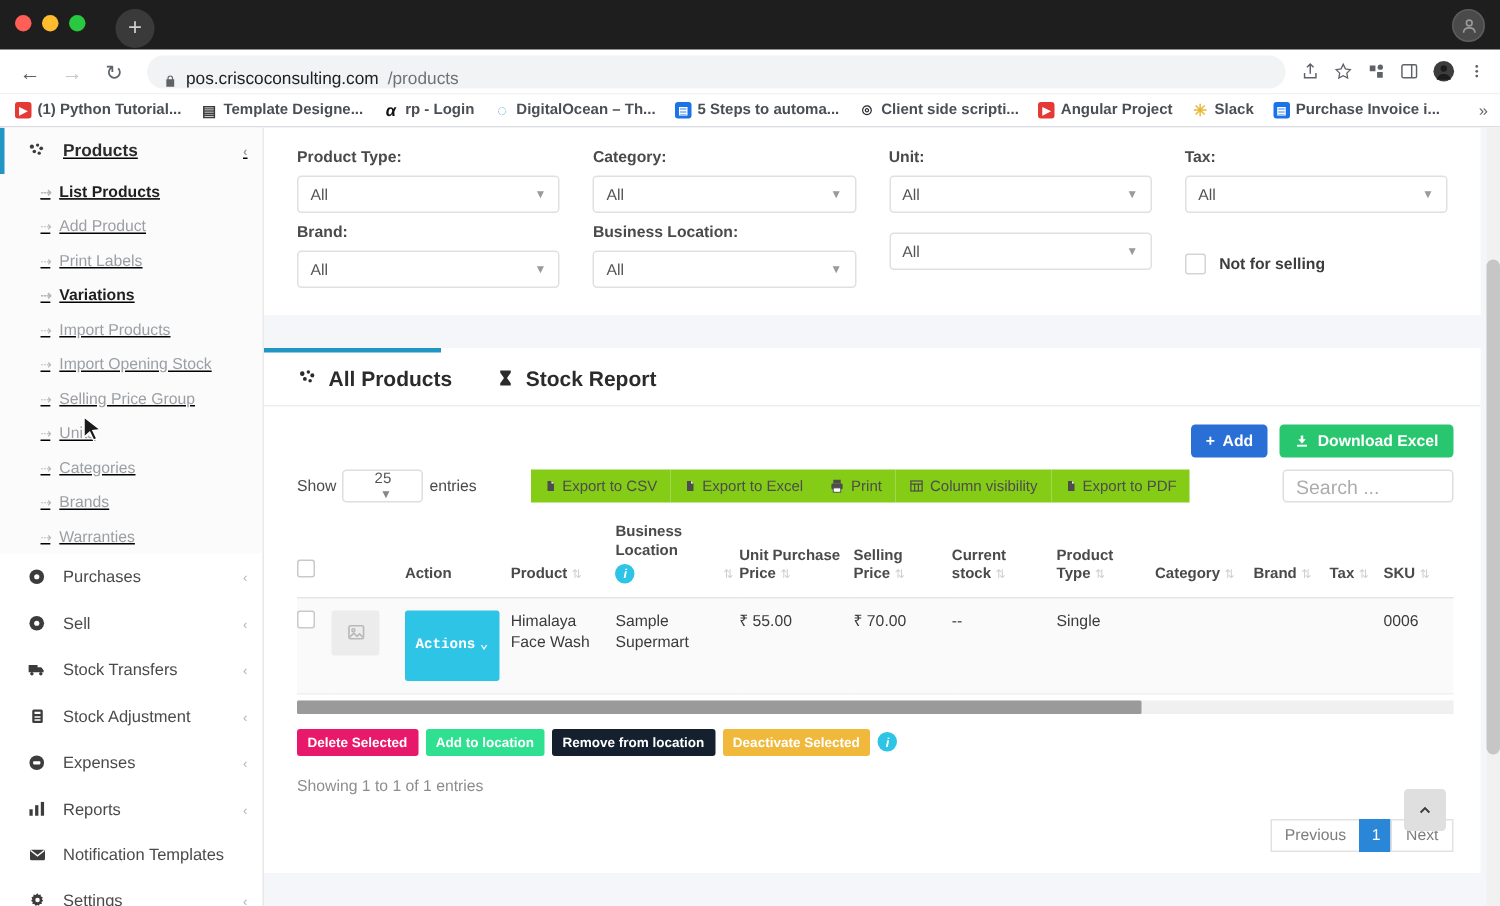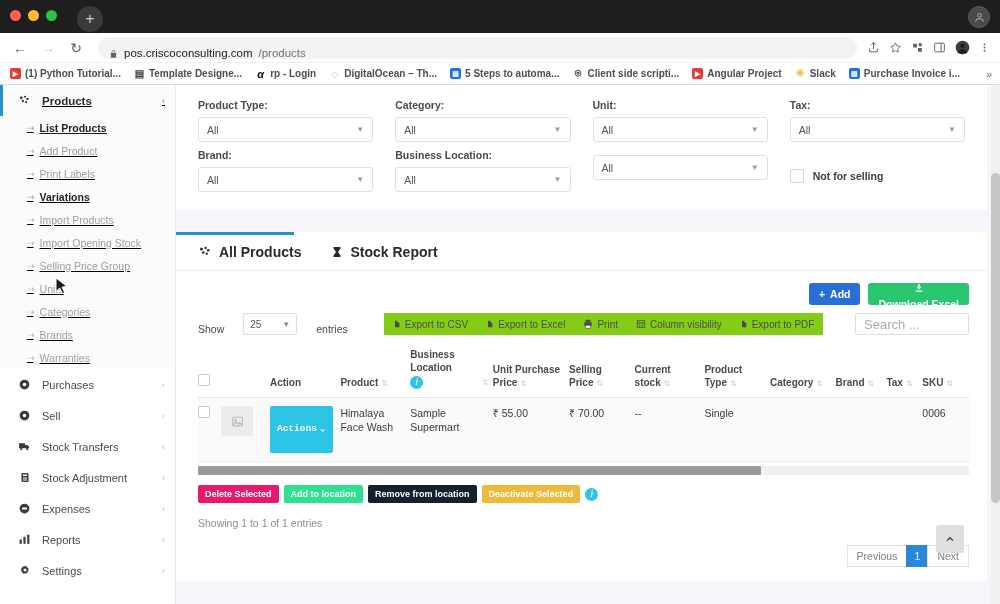--- a/index.html
+++ b/index.html
@@ -149,29 +149,29 @@
   }
   .ptab { display:flex; align-items:center; gap:7px; font-size:14px; font-weight:bold; color:#2b2b2b; }
   .tab-underline { position:absolute; left:0; top:0; width:118px; height:3px; background:#2196c4; }
 
   .btn-row { display:flex; justify-content:flex-end; gap:8px; padding:12px 18px 6px 22px; }
   .btn {
     height:22px; border-radius:3px; display:flex; align-items:center; gap:5px;
     padding:0 10px; font-size:10.5px; color:#fff; font-weight:bold;
   }
   .btn-add { background:#2a6fd6; }
-  .btn-dl { background:#28c76f;flex-direction:column; }
+  .btn-dl { background:#28c76f; }
 
   .tools-row {
     display:flex; align-items:center; padding:2px 18px 8px 22px; gap:8px;
   }
-  .show-grp { display:flex; align-items:flex-end; gap:19px; font-size:10.5px; color:#4a4a4a; }
+  .show-grp { display:flex; align-items:center; gap:4px; font-size:10.5px; color:#4a4a4a; }
   .show-sel {
     width:54px;height:22px;border:1px solid #dedede;border-radius:3px;
-    display:flex;align-items:center;padding:0 6px;font-size:10px;color:#555;background:#fff;
+    display:flex;align-items:center;padding:0 20px;font-size:10px;color:#555;background:#fff;flex-direction:column;
   }
   .show-sel .cv { margin-left:auto;color:#888;font-size:8px; }
   .exp-grp { display:flex; align-items:center; margin-left:28px; }
   .exp-btn {
     background:#84cc16; border:0; height:22px;
     display:flex; align-items:center; gap:4px; padding:0 9px;
     font-size:10px; color:#4d4d4d;
   }
   .search-wrap { margin-left:auto; }
   .search-in {
@@ -483,20 +483,30 @@
       <div class="side-item">
         <span class="side-ic">
           <svg width="13" height="13" viewBox="0 0 24 24" fill="#3c3c3c">
               <rect x="3" y="12" width="4" height="8"></rect>
               <rect x="10" y="7" width="4" height="13"></rect>
               <rect x="17" y="3" width="4" height="17"></rect>
             </svg>
         </span>
         <span>Reports</span>
         <span class="caret">‹</span>
+      </div>
+      <div class="side-item">
+        <span class="side-ic">
+          <svg width="14" height="12" viewBox="0 0 24 24" fill="#3c3c3c">
+              <rect x="2" y="5" width="20" height="14" rx="2"></rect>
+              <path d="M3 6l9 7 9-7" stroke="#fff" stroke-width="2" fill="none"></path>
+            </svg>
+        </span>
+        <span>Notification Templates</span>
+        <span class="caret"></span>
       </div>
       <div class="side-item">
         <span class="side-ic">
           <svg width="12" height="13" viewBox="0 0 24 24" fill="#3c3c3c">
               <path d="M12 2l1.5 2.3 2.7-.6.3 2.7 2.5 1-1.2 2.5 1.8 2-2.2 1.6.4 2.7-2.7.2-1.3 2.4L12 17.6 9.2 18.8 7.9 16.4l-2.7-.2.4-2.7L3.4 11.9l1.8-2L4 7.4l2.5-1 .3-2.7 2.7.6z"></path>
               <circle cx="12" cy="11" r="3" fill="#fff"></circle>
             </svg>
         </span>
         <span>Settings</span>
         <span class="caret">‹</span>

